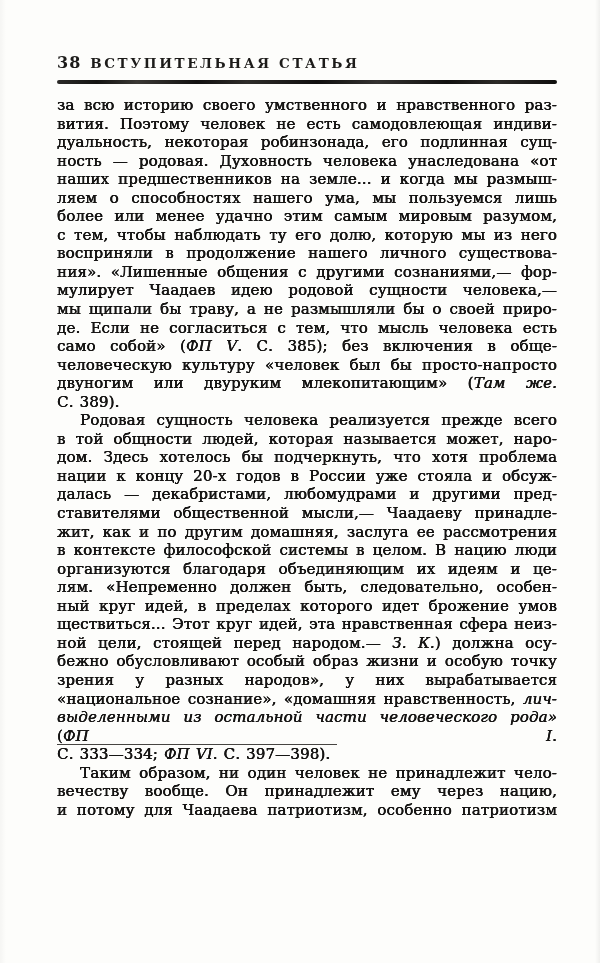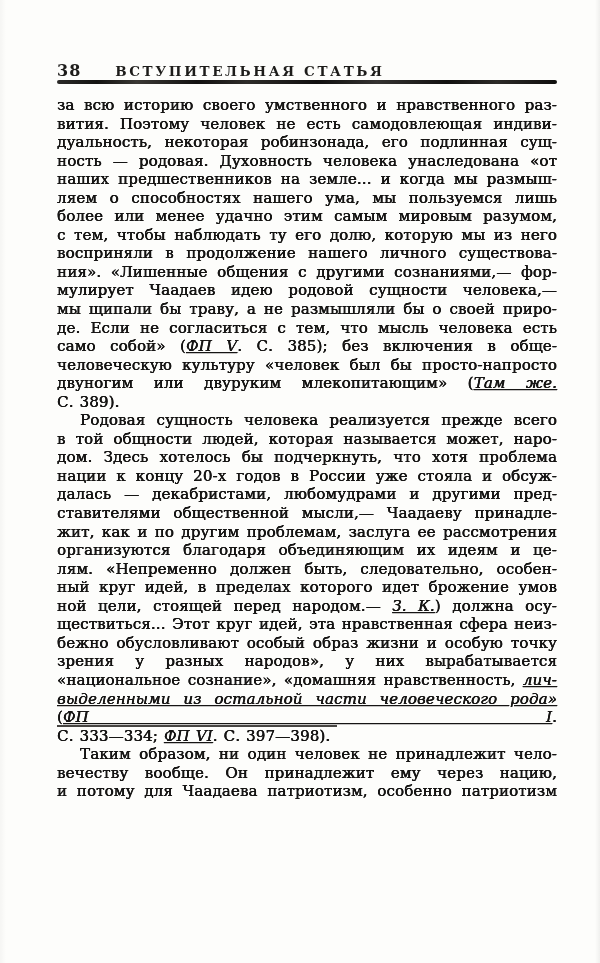--- a/index.html
+++ b/index.html
@@ -21,24 +21,23 @@
   .running-header {
     position: absolute;
     left: 57px; top: 53px; width: 500px;
     display: flex; align-items: baseline;
     font-weight: bold;
     color: #1d1c1a;
   }
   .page-number {
     font-size: 16px;
     letter-spacing: 1px;
-    margin-top: 8px;
   }
   .running-title {
-    margin-left: 34px;
+    margin-left: 9px;
     font-size: 13.5px;
     letter-spacing: 2.6px;
   }
   .header-rule {
     position: absolute;
     left: 57px; top: 80px; width: 500px; height: 4px;
     background:
       linear-gradient(90deg,
         #2b2a28 0%, #141311 8%, #3a3834 16%, #121110 28%,
         #2e2c29 38%, #100f0e 52%, #343230 64%, #121110 78%,
@@ -57,21 +56,21 @@
   }
   .para { margin: 0; }
   .line {
     text-align: justify;
     text-align-last: justify;
     white-space: normal;
     position: relative;
   }
   .line.flush { text-align-last: left; }
   .line.indent { text-indent: 23px; }
-  .line .it { font-style: italic; text-decoration: underline; }
+  .line .it { font-style: italic; }
   .line.underlined::after {
     content: "";
     position: absolute;
     left: 0; bottom: 0px;
     width: 56%; height: 1.6px;
     background: rgba(25,23,20,0.8);
   }
 </style>
 </head>
 <body>
@@ -105,26 +104,27 @@
         <div class="line"><span>двуногим или двуруким млекопитающим» (</span><span class="it">Там же.</span></div>
         <div class="line flush"><span>С. 389).</span></div>
       </div>
       <div class="para">
         <div class="line indent"><span>Родовая сущность человека реализуется прежде всего</span></div>
         <div class="line"><span>в той общности людей, которая называется может, наро-</span></div>
         <div class="line"><span>дом. Здесь хотелось бы подчеркнуть, что хотя проблема</span></div>
         <div class="line"><span>нации к концу 20-х годов в России уже стояла и обсуж-</span></div>
         <div class="line"><span>далась — декабристами, любомудрами и другими пред-</span></div>
         <div class="line"><span>ставителями общественной мысли,— Чаадаеву принадле-</span></div>
-        <div class="line"><span>жит, как и по другим проблемам, заслуга ее рассмотрения</span></div>
+        <div class="line"><span>жит, как и по другим домашняя, заслуга ее рассмотрения</span></div>
+        <div class="line"><span>в контексте философской системы в целом. В нацию люди</span></div>
         <div class="line"><span>организуются благодаря объединяющим их идеям и це-</span></div>
         <div class="line"><span>лям. «Непременно должен быть, следовательно, особен-</span></div>
         <div class="line"><span>ный круг идей, в пределах которого идет брожение умов</span></div>
+        <div class="line"><span>ществиться... Этот круг идей, эта нравственная сфера неиз-</span></div>
         <div class="line"><span>ной цели, стоящей перед народом.— </span><span class="it">З. К.</span><span>) должна осу-</span></div>
-        <div class="line"><span>ществиться... Этот круг идей, эта нравственная сфера неиз-</span></div>
         <div class="line"><span>бежно обусловливают особый образ жизни и особую точку</span></div>
         <div class="line"><span>зрения у разных народов», у них вырабатывается</span></div>
         <div class="line"><span>«национальное сознание», «домашняя нравственность, </span><span class="it">лич-</span></div>
         <div class="line underlined"><span class="it">выделенными из остальной части человеческого рода»</span><span> (</span><span class="it">ФП I</span><span>.</span></div>
         <div class="line flush"><span>С. 333—334; </span><span class="it">ФП VI</span><span>. С. 397—398).</span></div>
       </div>
       <div class="para">
         <div class="line indent"><span>Таким образом, ни один человек не принадлежит чело-</span></div>
         <div class="line"><span>вечеству вообще. Он принадлежит ему через нацию,</span></div>
         <div class="line"><span>и потому для Чаадаева патриотизм, особенно патриотизм</span></div>

